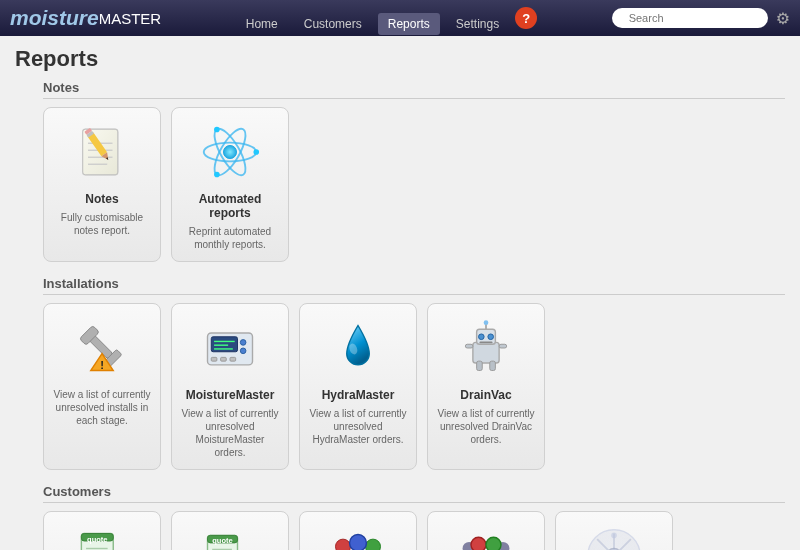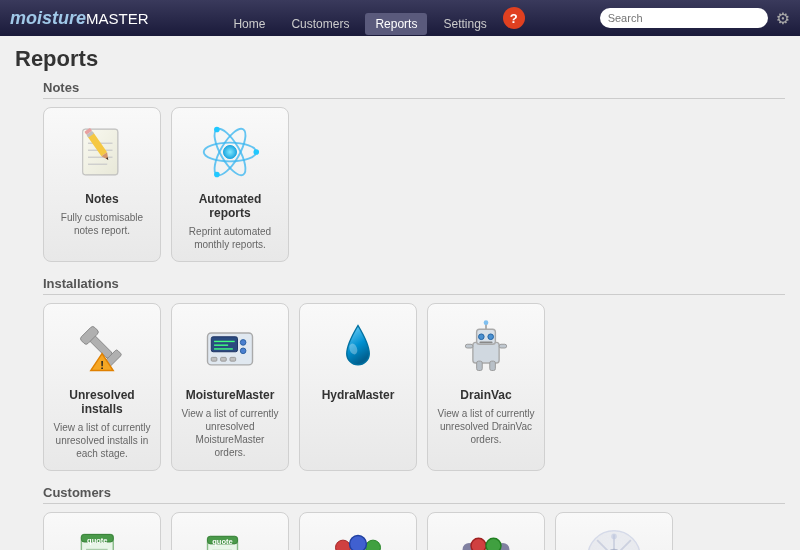--- a/index.html
+++ b/index.html
@@ -23,21 +23,21 @@
     .navbar-logo {
       display: flex;
       align-items: center;
       color: white;
       font-size: 16px;
       font-weight: bold;
     }
     .navbar-logo span.moisture {
       color: #a0c8e8;
       font-style: italic;
-      font-size: 18px;
+      font-size: 21px;
     }
     .navbar-logo span.master {
       color: white;
       font-size: 15px;
       text-transform: uppercase;
       font-weight: 400;
     }
     .navbar-nav {
       display: flex;
       align-items: center;
@@ -58,22 +58,22 @@
     .navbar-right {
       display: flex;
       align-items: center;
       gap: 8px;
     }
     .navbar-search {
       background: white;
       border: none;
       border-radius: 10px;
       height: 20px;
-      width: 168px;
-      padding: 0 8px;
+      width: 156px;
+      padding: 0 17px;
       font-size: 11px;
       outline: none;
     }
     .nav-icon {
       width: 22px;
       height: 22px;
       border-radius: 50%;
       background: #e04020;
       display: flex;
       align-items: center;
@@ -276,21 +276,20 @@
             <g transform="rotate(-45 32 32)">
               <rect x="28" y="10" width="8" height="35" rx="3" fill="#b0b0b0" stroke="#888" stroke-width="1"></rect>
               <rect x="22" y="8" width="20" height="10" rx="3" fill="#b0b0b0" stroke="#888" stroke-width="1"></rect>
               <rect x="22" y="44" width="20" height="8" rx="2" fill="#b0b0b0" stroke="#888" stroke-width="1"></rect>
             </g>
 
             <polygon points="32,38 20,56 44,56" fill="#f5a623" stroke="#e08000" stroke-width="1.5"></polygon>
             <text x="32" y="54" text-anchor="middle" font-size="12" font-weight="bold" fill="#222">!</text>
           </svg>
         </div>
-        <div class="card-title">Unresolved installs</div>
         <div class="card-desc">View a list of currently unresolved installs in each stage.</div>
       </div>
 
       <div class="card">
         <div class="card-icon icon-device">
           <svg viewBox="0 0 64 64" xmlns="http://www.w3.org/2000/svg">
 
             <rect x="8" y="16" width="48" height="34" rx="4" fill="#e0e8f0" stroke="#aaa" stroke-width="1.5"></rect>
             <rect x="12" y="20" width="28" height="16" rx="2" fill="#2a4a7f" stroke="#1a3060" stroke-width="1"></rect>
 
@@ -317,20 +316,21 @@
                 <stop offset="0%" stop-color="#80d8ff"></stop>
                 <stop offset="60%" stop-color="#0090d0"></stop>
                 <stop offset="100%" stop-color="#006090"></stop>
               </linearGradient>
             </defs>
             <path d="M32 8 Q20 28 20 38 A12 12 0 0 0 44 38 Q44 28 32 8 Z" fill="url(#dropGrad)" stroke="#0070a0" stroke-width="1.5"></path>
             <ellipse cx="27" cy="33" rx="4" ry="6" fill="rgba(255,255,255,0.3)" transform="rotate(-20 27 33)"></ellipse>
           </svg>
         </div>
         <div class="card-title">HydraMaster</div>
+        <div class="card-desc">View a list of currently unresolved HydraMaster orders.</div>
       </div>
 
       <div class="card">
         <div class="card-icon icon-robot">
           <svg viewBox="0 0 64 64" xmlns="http://www.w3.org/2000/svg">
 
             <rect x="18" y="26" width="28" height="22" rx="3" fill="#d0d8e0" stroke="#aaa" stroke-width="1.5"></rect>
 
             <rect x="22" y="12" width="20" height="16" rx="3" fill="#d8e0e8" stroke="#aaa" stroke-width="1.5"></rect>
 

